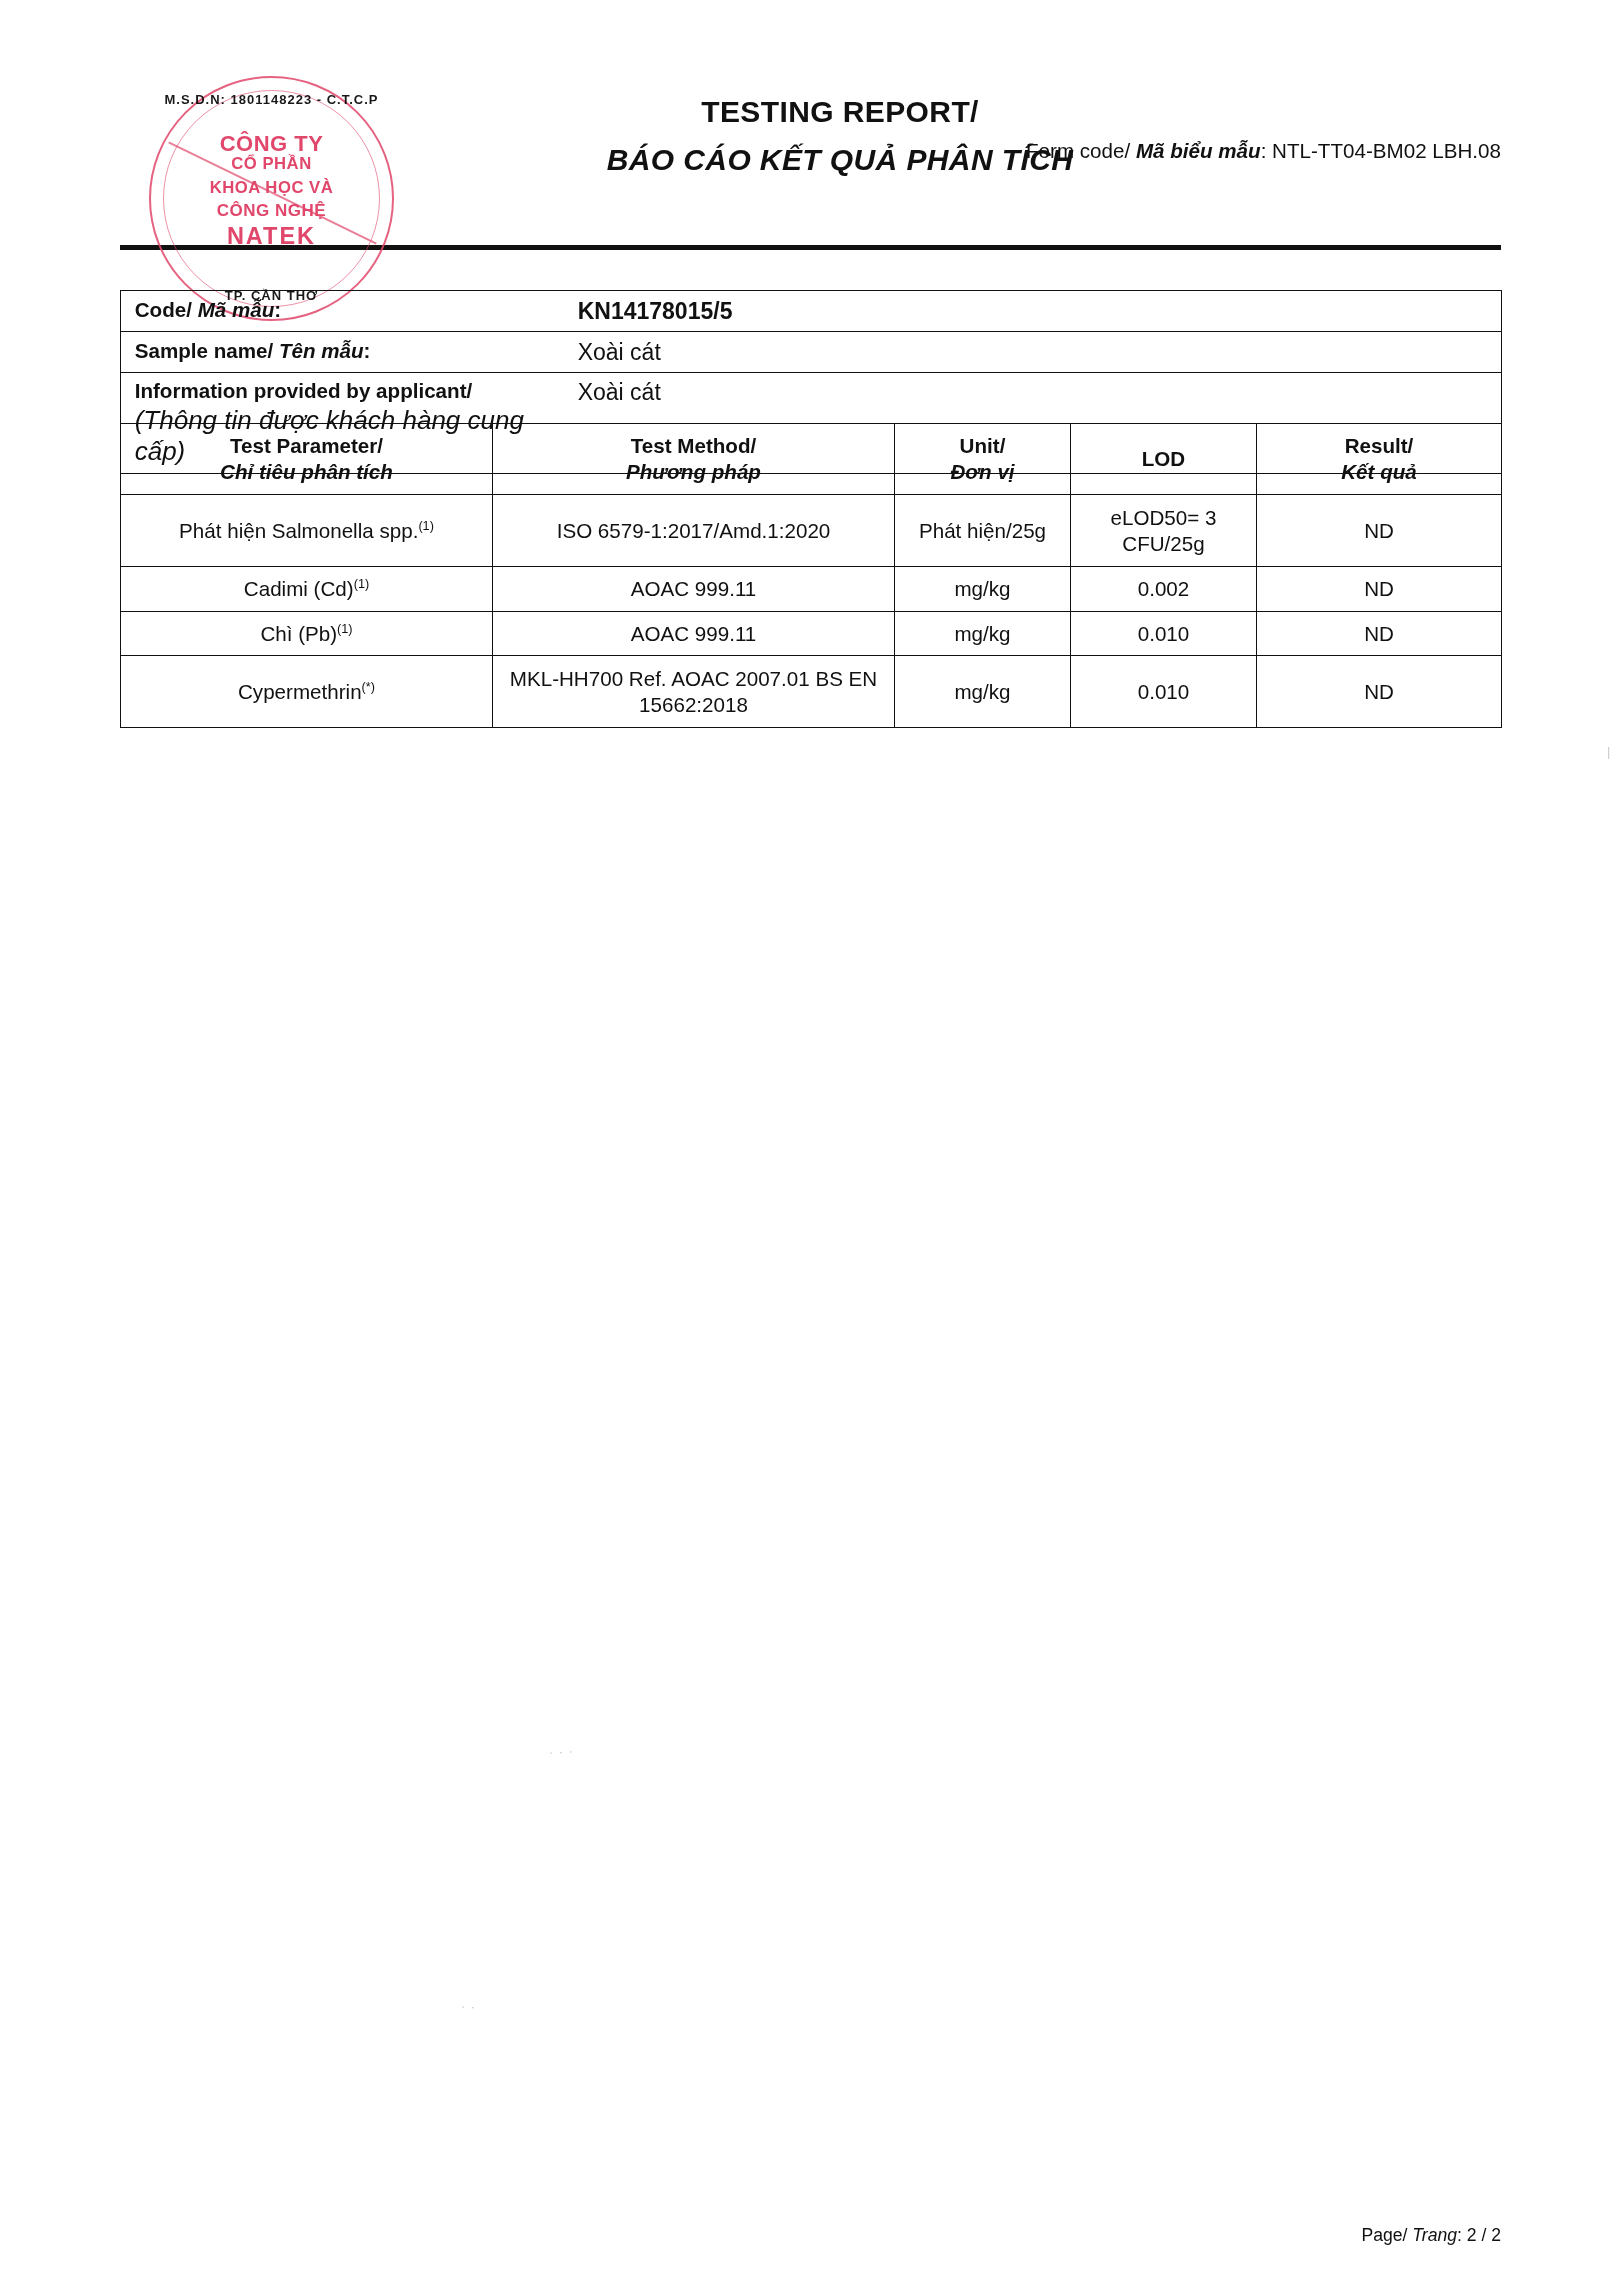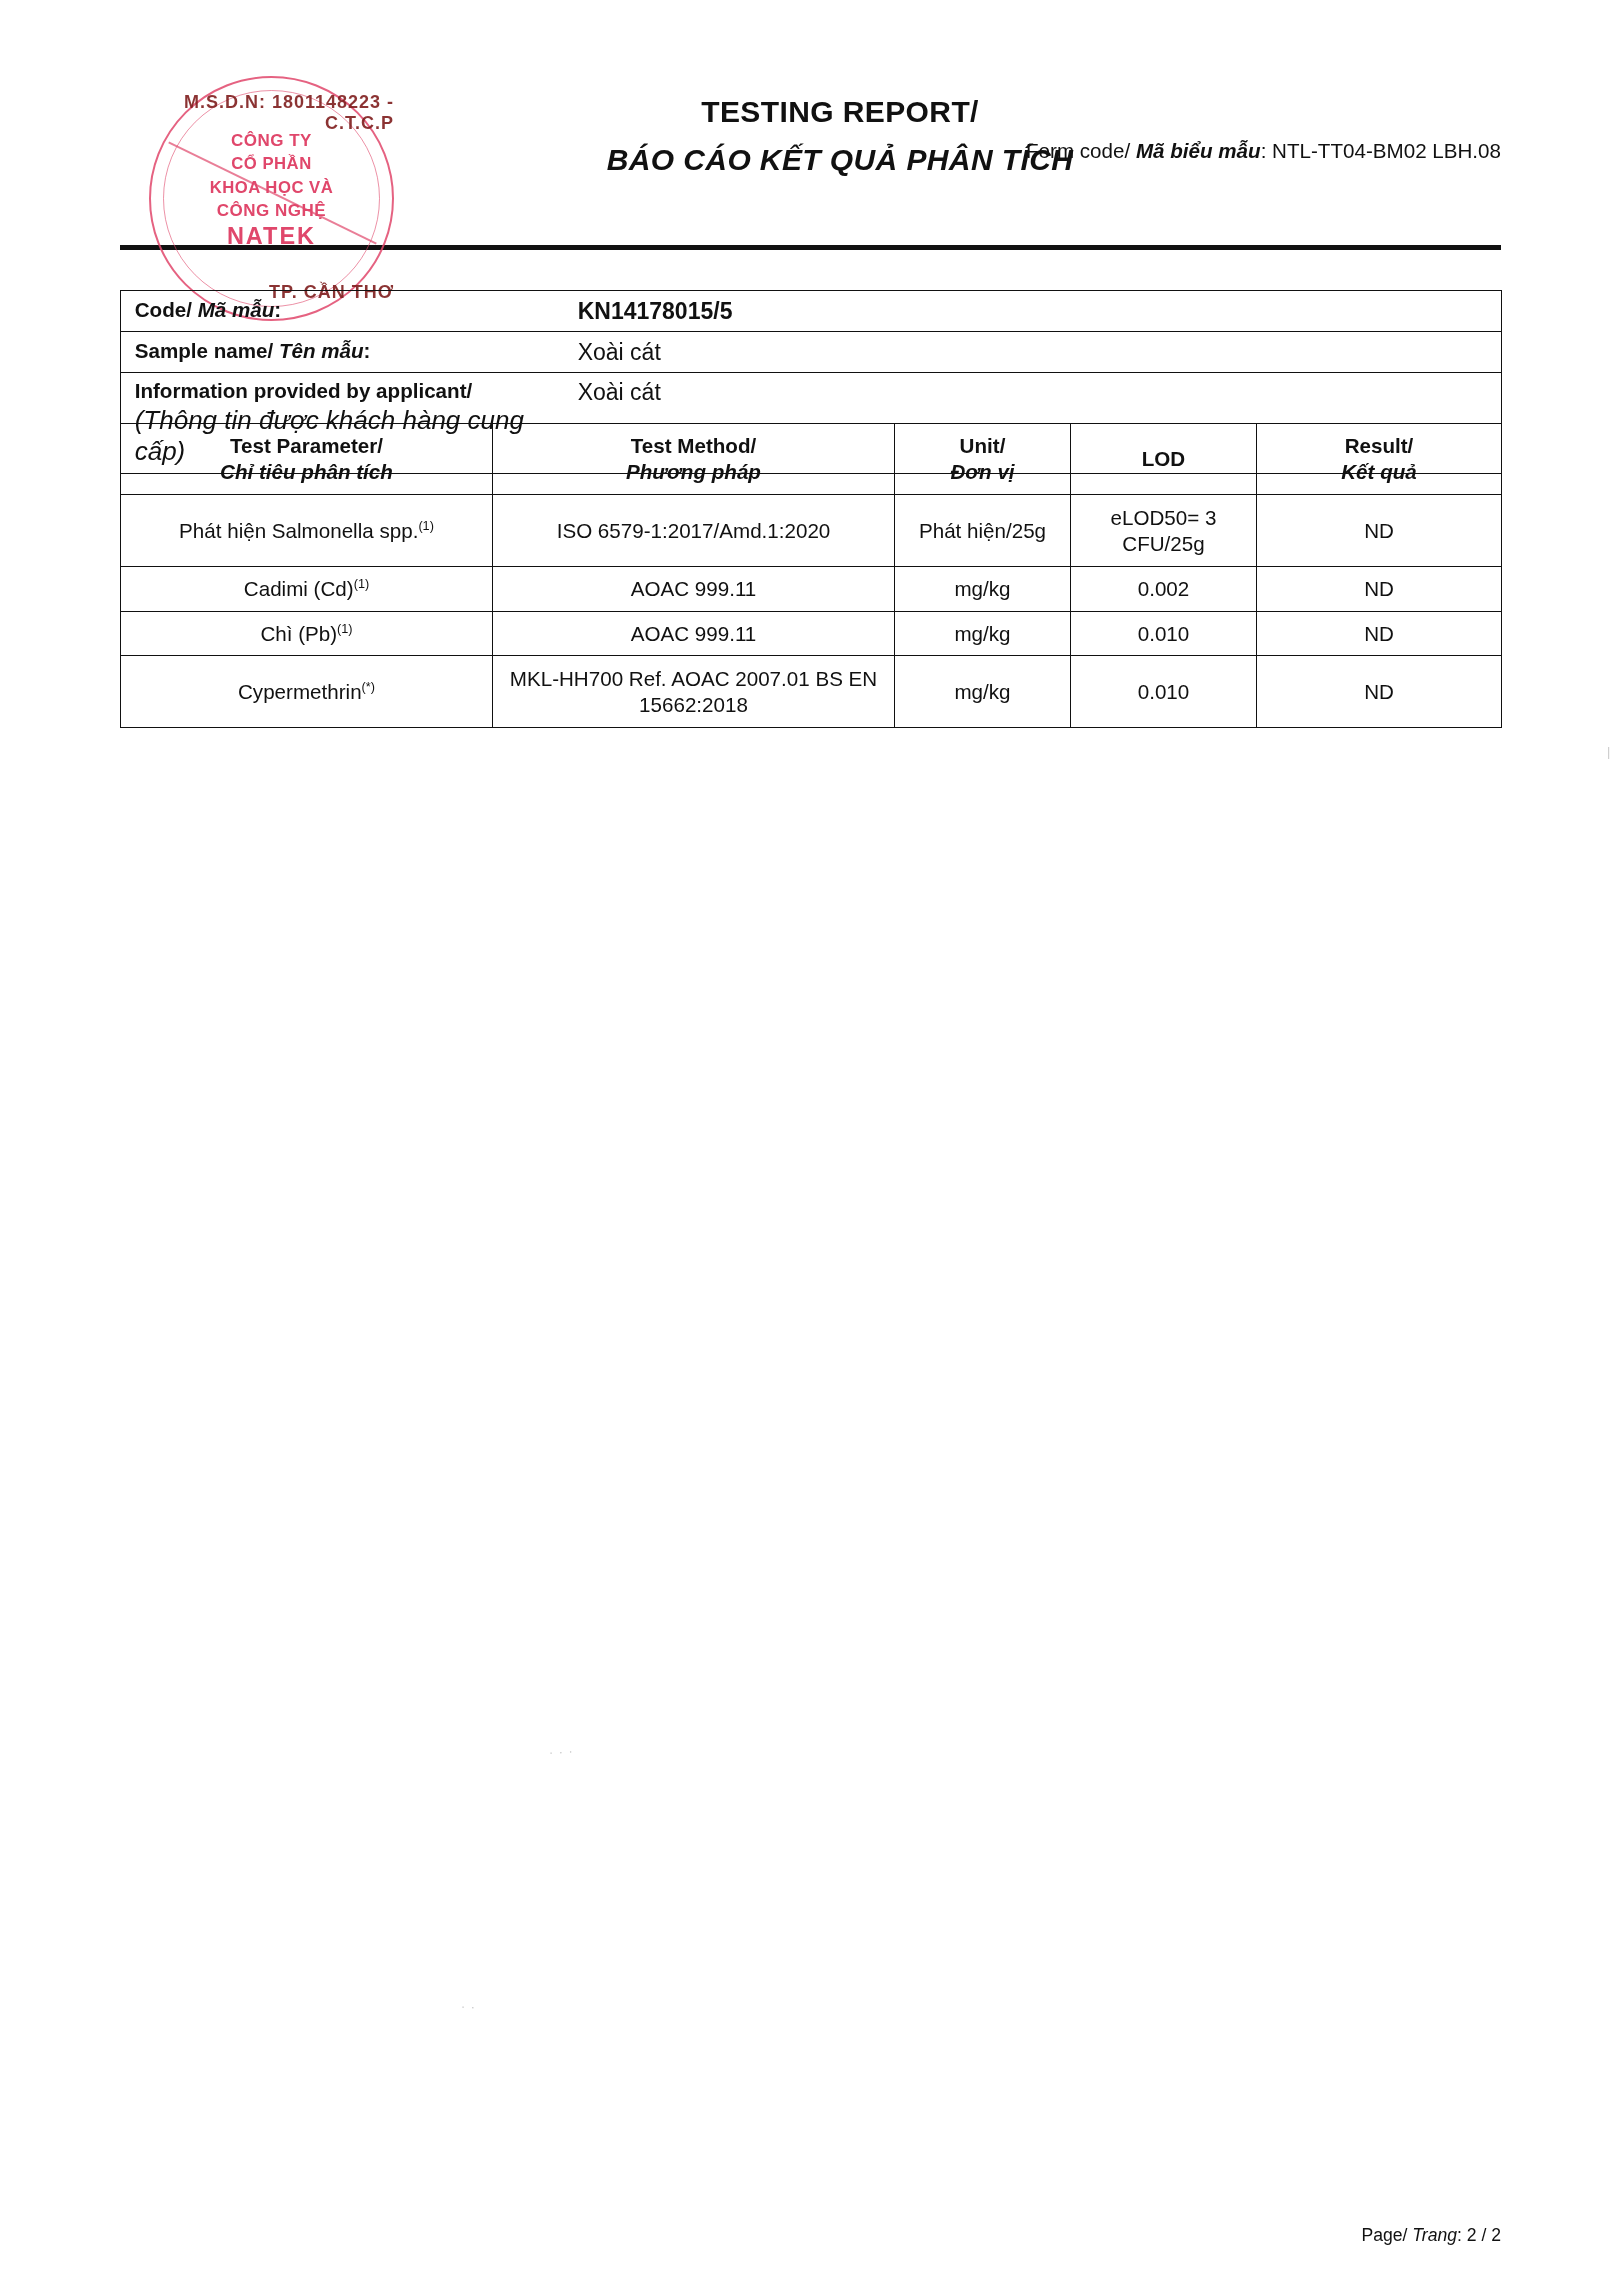--- a/index.html
+++ b/index.html
@@ -86,31 +86,31 @@
     opacity: 0.6;
   }
   .stamp .txt {
     position: absolute;
     left: 0; right: 0;
     text-align: center;
     color: #e0476b;
     font-weight: bold;
     letter-spacing: 0.5px;
   }
-  .stamp .l1 { top: 55px;  font-size: 17px; }
+  .stamp .l1 { top: 55px;  font-size: 22px; }
   .stamp .l2 { top: 78px;  font-size: 16.7px; }
   .stamp .l3 { top: 102px; font-size: 16.7px; }
   .stamp .l4 { top: 125px; font-size: 17px; }
   .stamp .l5 { top: 147px; font-size: 23.5px; letter-spacing: 2px; }
   .stamp .arcTop, .stamp .arcBot {
     position: absolute;
     left: 0; right: 0;
-    text-align: right;
-    color: #7f1d1d;
-    font-size: 18px;
+    text-align: center;
+    color: #000000;
+    font-size: 13px;
     font-weight: bold;
     letter-spacing: 1px;
     opacity: 0.9;
   }
   .stamp .arcTop { top: 15.7px; }
   .stamp .arcBot { bottom: 17.6px; }
   .stamp .slash {
     position: absolute;
     left: 7.8px;
     top: 116px;

